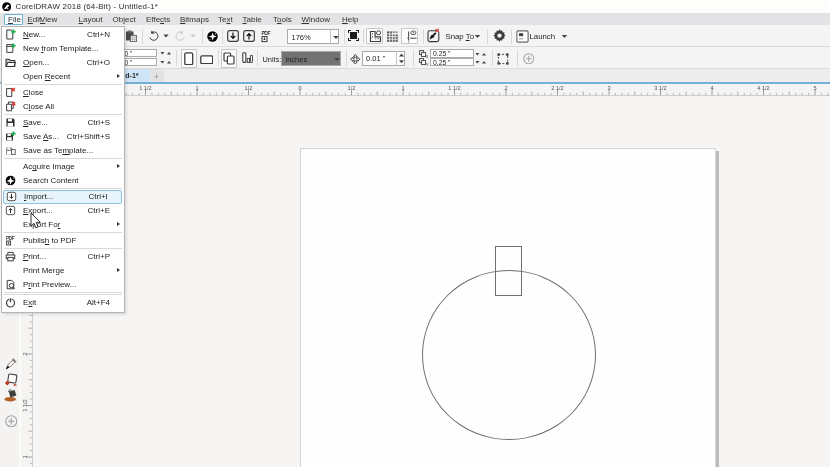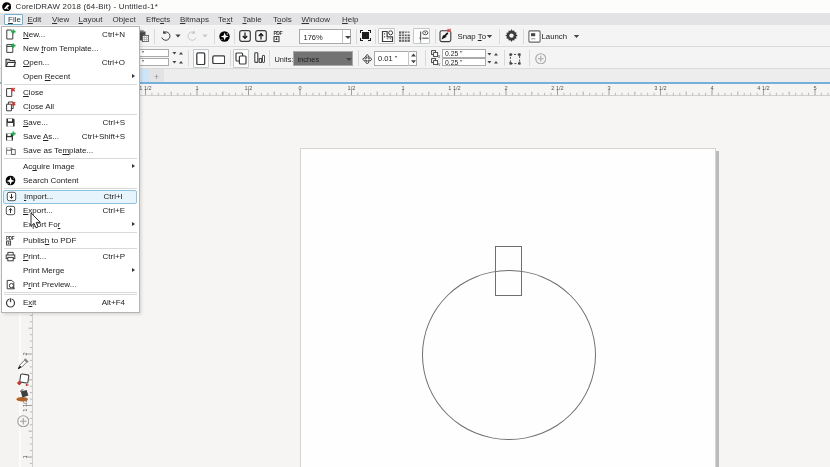--- a/index.html
+++ b/index.html
@@ -34,22 +34,22 @@
 .toolbox { position:absolute; left:0; top:96.5px; width:21px; height:370.5px; background:#f4f3f2;
   border-right:2.6px solid #fbfbfa; }
 .canvas { position:absolute; left:33px; top:96.5px; width:797px; height:370.5px; background:#f6f5f3; }
 .page { position:absolute; left:267px; top:51.099999999999994px; width:415.5px; height:400px;
   background:#fefefe; border:1px solid #d4d4d4; }
 .pshadow { position:absolute; left:683px; top:54.0px; width:3.4px; height:320px; background:#bcbcbc; }
 .circle { position:absolute; left:389.3px; top:173.0px; width:173.5px; height:170.3px;
   border:1px solid #6f6f6f; border-radius:50%; }
 .rect { position:absolute; left:461.5px; top:149.0px; width:27px; height:50.5px;
   border:1px solid #6f6f6f; }
-#icons { position:absolute; left:12px; top:0; width:680px; height:467px; pointer-events:none; }
-.fmenu { position:absolute; left:0.5px; top:25.5px; width:139px; background:#fff;
+#icons { position:absolute; left:0; top:0; width:680px; height:467px; pointer-events:none; }
+.fmenu { position:absolute; left:0.5px; top:25.5px; width:124px; background:#fff;
   border:1px solid #b4b4b4; box-shadow:1.5px 1.5px 3px rgba(0,0,0,0.12); z-index:50; padding:1.2px 0 3px 0; }
 .mi { position:relative; height:14px; display:flex; align-items:center; }
 .mi.hl { background:#e8f4fb; border:1px solid #8cc3e0; border-radius:2px; margin:0 1.2px; height:14px; }
 .mi .ic { width:11px; height:11px; margin-left:3.5px; flex:none; display:flex; align-items:center; }
 .mi.hl .ic { margin-left:2.3px; }
 .mi .lb { margin-left:7px; font-size:8px; color:#222; white-space:nowrap; }
 .mi .sc { margin-left:auto; margin-right:13.5px; font-size:8px; color:#222; }
 .mi .ar { position:absolute; right:3.5px; top:4.6px; width:0; height:0;
   border-top:2.6px solid transparent; border-bottom:2.6px solid transparent; border-left:3.4px solid #333; }
 .msep { height:1px; background:#d9d9d9; margin:0.5px 2px; }
@@ -61,21 +61,21 @@
       <circle cx="6" cy="6" r="5.8" fill="#000"></circle>
       <path d="M2.6 8.6l4.2-5.4 2.8 1.4-4.8 4.8z" fill="#fff"></path>
       <path d="M6.4 8.2l1.2 1.6.8-.6-1-1.8z" fill="#fff"></path>
     </svg>
     <span class="title">CorelDRAW 2018 (64-Bit) - Untitled-1*</span>
   </div>
   <div class="menubar">
     <div class="filebtn"></div>
     <span class="mbi" style="left:8px"><u>F</u>ile</span>
       <span class="mbi" style="left:27.5px"><u>E</u>dit</span>
-      <span class="mbi" style="left:52px"><u>V</u>iew</span>
+      <span class="mbi" style="left:40px"><u>V</u>iew</span>
       <span class="mbi" style="left:78.5px"><u>L</u>ayout</span>
       <span class="mbi" style="left:112.5px">Object</span>
       <span class="mbi" style="left:146px">Effe<u>c</u>ts</span>
       <span class="mbi" style="left:180px"><u>B</u>itmaps</span>
       <span class="mbi" style="left:218px">Te<u>x</u>t</span>
       <span class="mbi" style="left:242.5px"><u>T</u>able</span>
       <span class="mbi" style="left:273px">T<u>o</u>ols</span>
       <span class="mbi" style="left:301.5px"><u>W</u>indow</span>
       <span class="mbi" style="left:342px"><u>H</u>elp</span>
   </div>

